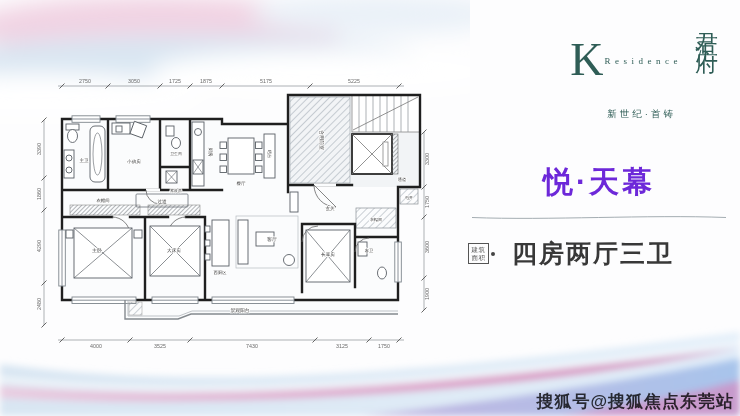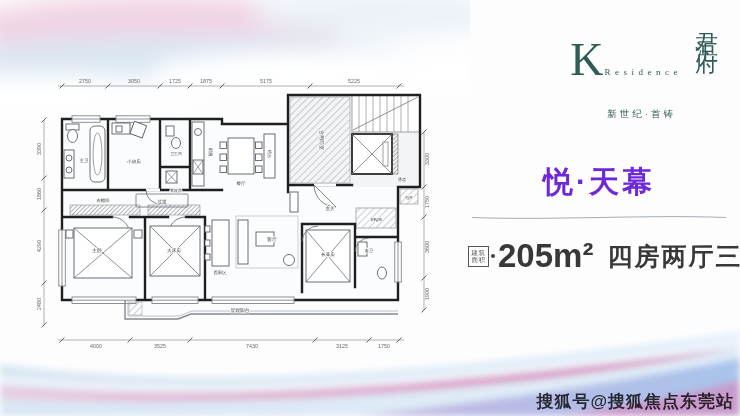--- a/index.html
+++ b/index.html
@@ -14,21 +14,21 @@
   .fp-label { fill:#3a3a3a; paint-order:stroke; stroke:#ffffff; stroke-width:1.4px; font-family:"Liberation Sans",sans-serif; }
   .dim-label { fill:#6a6a6a; font-family:"Liberation Sans",sans-serif; }
 
   
   .logo { position:absolute; right:16px; top:8px; width:178px; height:112px; color:#2f5d56; }
   .logo .vertical-name { position:absolute; right:2px; top:6px; writing-mode:vertical-rl; text-orientation:upright;
       font-family:"Liberation Serif",serif; font-size:23px; font-weight:500; letter-spacing:9px; color:#2f5d56; }
   .logo .latin { position:absolute; right:42px; top:34px; display:flex; align-items:flex-end; }
   .logo .k-initial { font-family:"Liberation Serif",serif; font-size:46px; line-height:36px; font-weight:400; }
   .logo .latin-col { display:flex; flex-direction:column; align-items:flex-start; margin-left:1px; }
-  .logo .residence { font-family:"Liberation Serif",serif; font-size:9px; letter-spacing:4.5px; margin-bottom:1px; }
+  .logo .residence { font-family:"Liberation Serif",serif; font-size:9px; letter-spacing:4.5px; margin-bottom:12px; }
   .logo .ingsman { font-family:"Liberation Serif",serif; font-size:21px; line-height:18px; letter-spacing:1px; }
   .logo .tagline { position:absolute; right:48px; top:100px; font-size:9.5px; letter-spacing:3px; color:#2f5d56; }
 
   
   .unit-info { position:absolute; left:468px; top:162px; width:262px; }
   .unit-title { text-align:center; font-size:30px; font-weight:bold; color:#6d28d9; letter-spacing:3px; }
   .divider { display:block; margin-top:10px; }
   .area-row { margin-top:16px; display:flex; align-items:center; }
   .area-badge { width:21px; height:21px; border:1.2px solid #555; display:flex; flex-direction:column;
       align-items:center; justify-content:center; color:#555; flex:0 0 auto; }
@@ -324,20 +324,19 @@
     <div class="unit-title">悦·天幕</div>
     <svg class="divider" width="262" height="8" viewBox="0 0 262 8">
       <path d="M4,4.5 C80,7.5 180,1.5 258,4.5" fill="none" stroke="#a4adb2" stroke-width="1"></path>
     </svg>
     <div class="area-row">
       <span class="area-badge">
         <span>建筑</span>
         <span>面积</span>
       </span>
       <span class="badge-dot"></span>
-      <span class="area-value">205m²</span>
       <span class="rooms-desc">四房两厅三卫</span>
     </div>
   </div>
 
   <div class="watermark">搜狐号@搜狐焦点东莞站</div>
 
 </div>
 
 </body></html>

